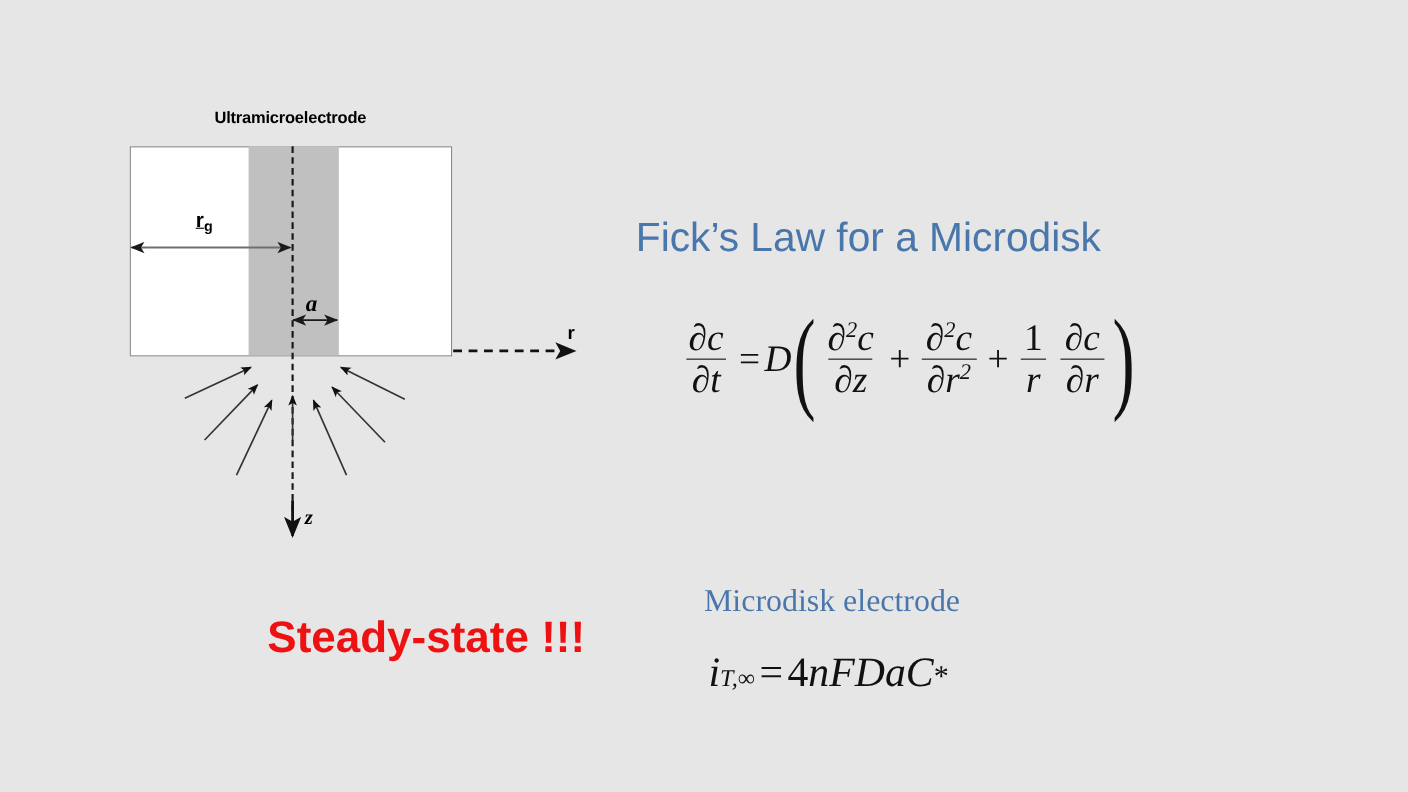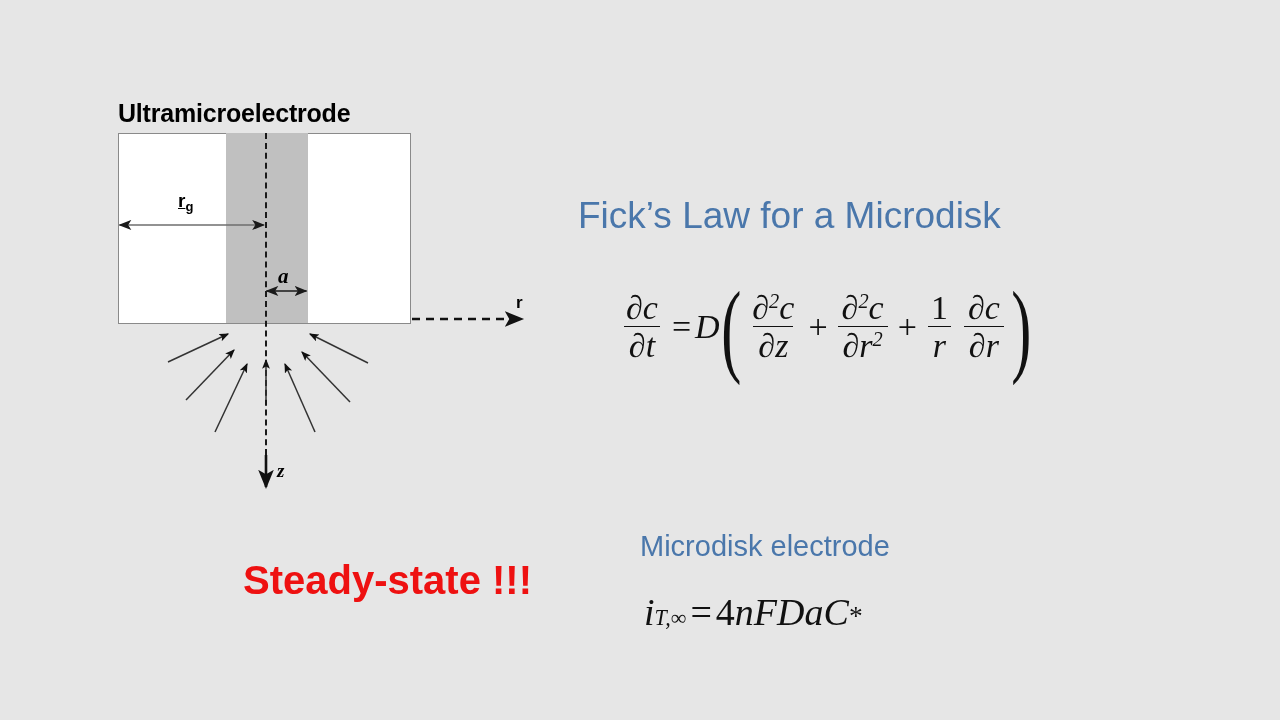--- a/index.html
+++ b/index.html
@@ -29,24 +29,24 @@
     left: 0px;
     top: 0px;
     width: 600px;
     height: 520px;
   }
   #diagram-title {
     position: absolute;
     left: 118px;
     top: 99px;
     width: 292px;
-    text-align: left;
-    font-family: "Liberation Sans", sans-serif;
-    font-weight: bold;
-    font-size: 25px;
+    text-align: center;
+    font-family: "Liberation Sans", sans-serif;
+    font-weight: bold;
+    font-size: 15px;
     color: #000;
     letter-spacing: -0.2px;
     white-space: nowrap;
   }
   #electrode-body {
     position: absolute;
     left: 118px;
     top: 133px;
     width: 291px;
     height: 189px;
@@ -131,21 +131,21 @@
     font-family: "Liberation Sans", sans-serif;
     font-size: 37px;
     font-weight: normal;
     color: #4a77ab;
     white-space: nowrap;
   }
   #microdisk-heading {
     position: absolute;
     left: 640px;
     top: 530px;
-    font-family: Liberation Sans, sans-serif;
+    font-family: Liberation Serif, serif;
     font-size: 29px;
     font-weight: normal;
     color: #4a77ab;
     white-space: nowrap;
   }
   #steady-state-callout {
     position: absolute;
     left: 243px;
     top: 558px;
     font-family: "Liberation Sans", sans-serif;

